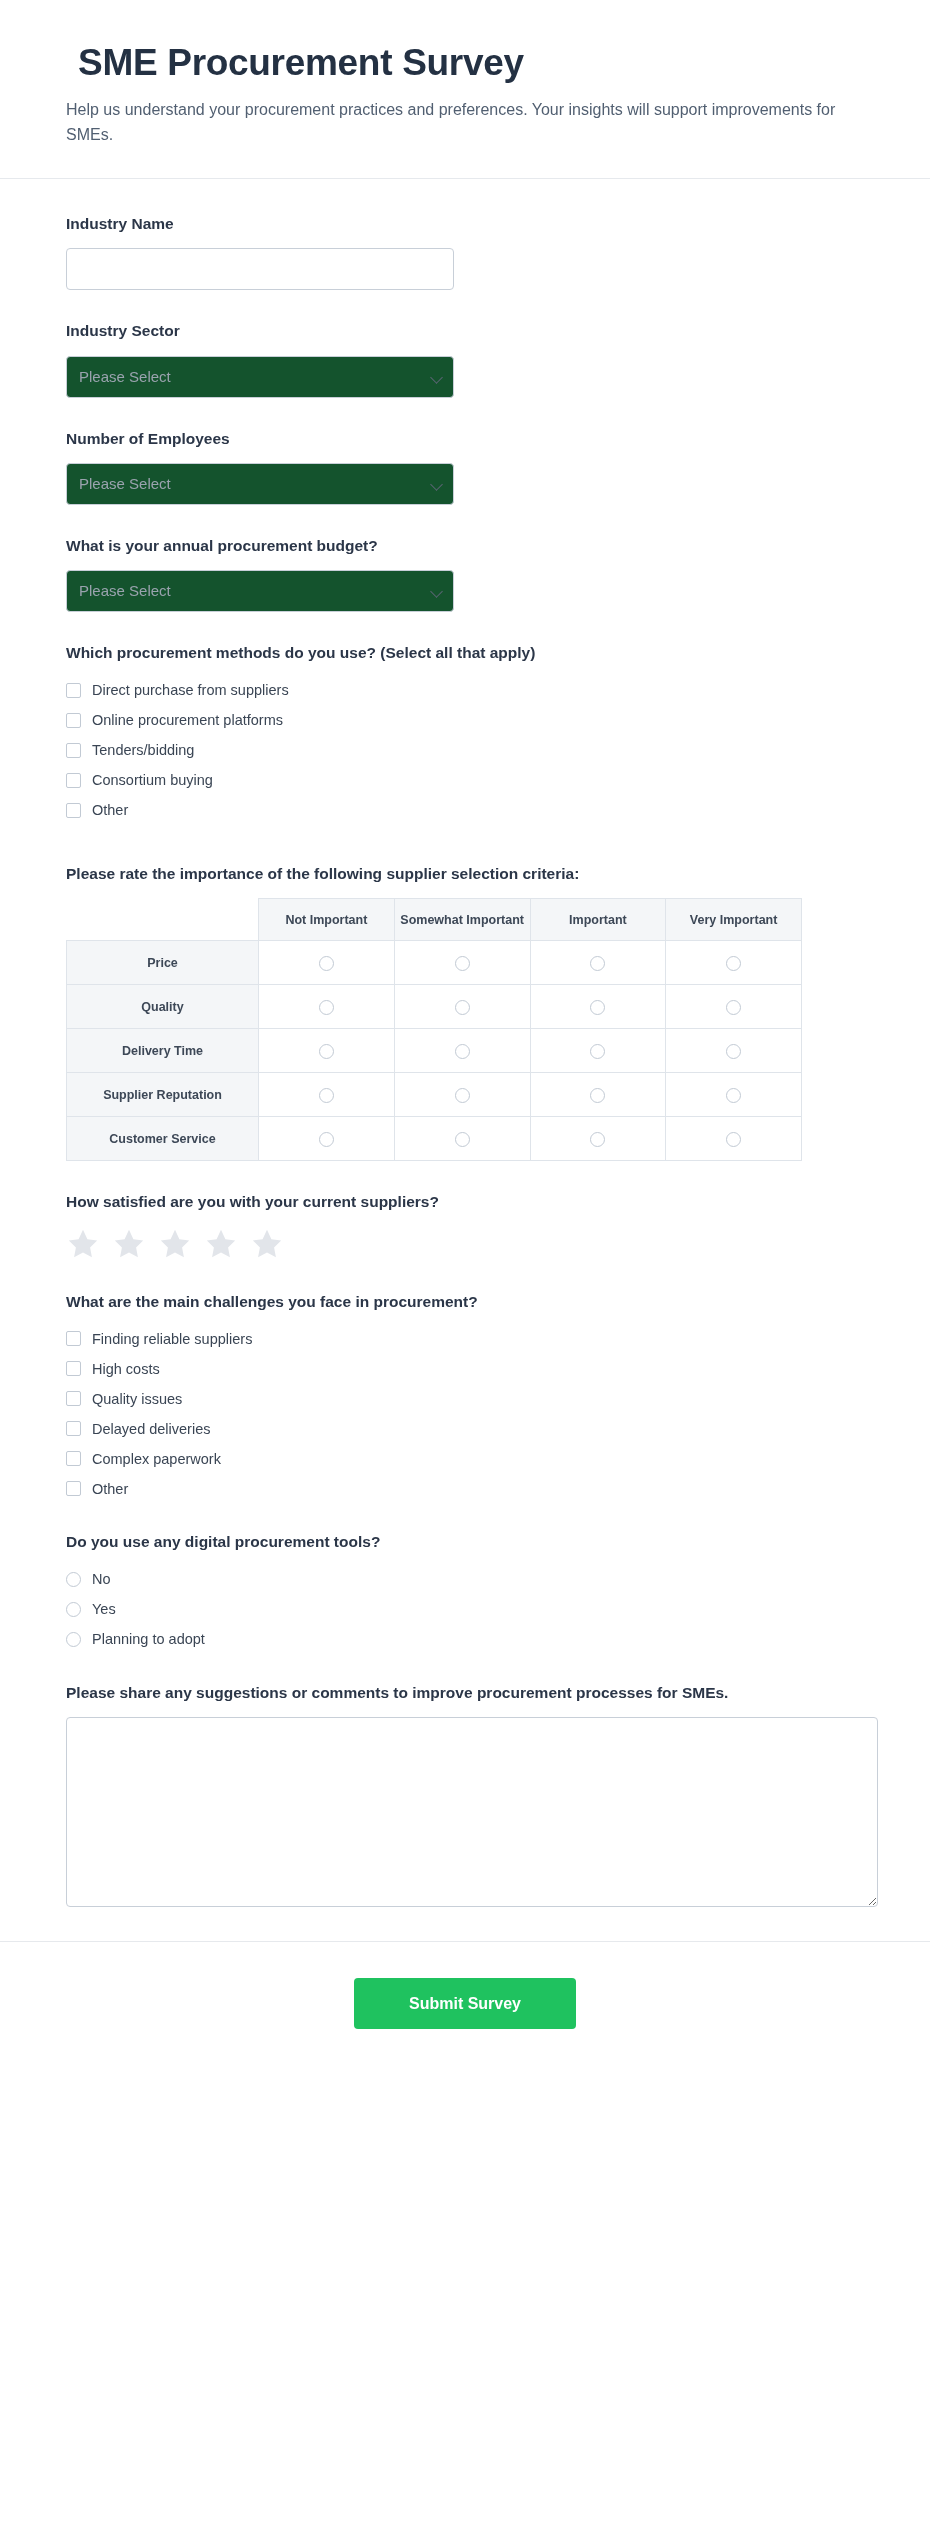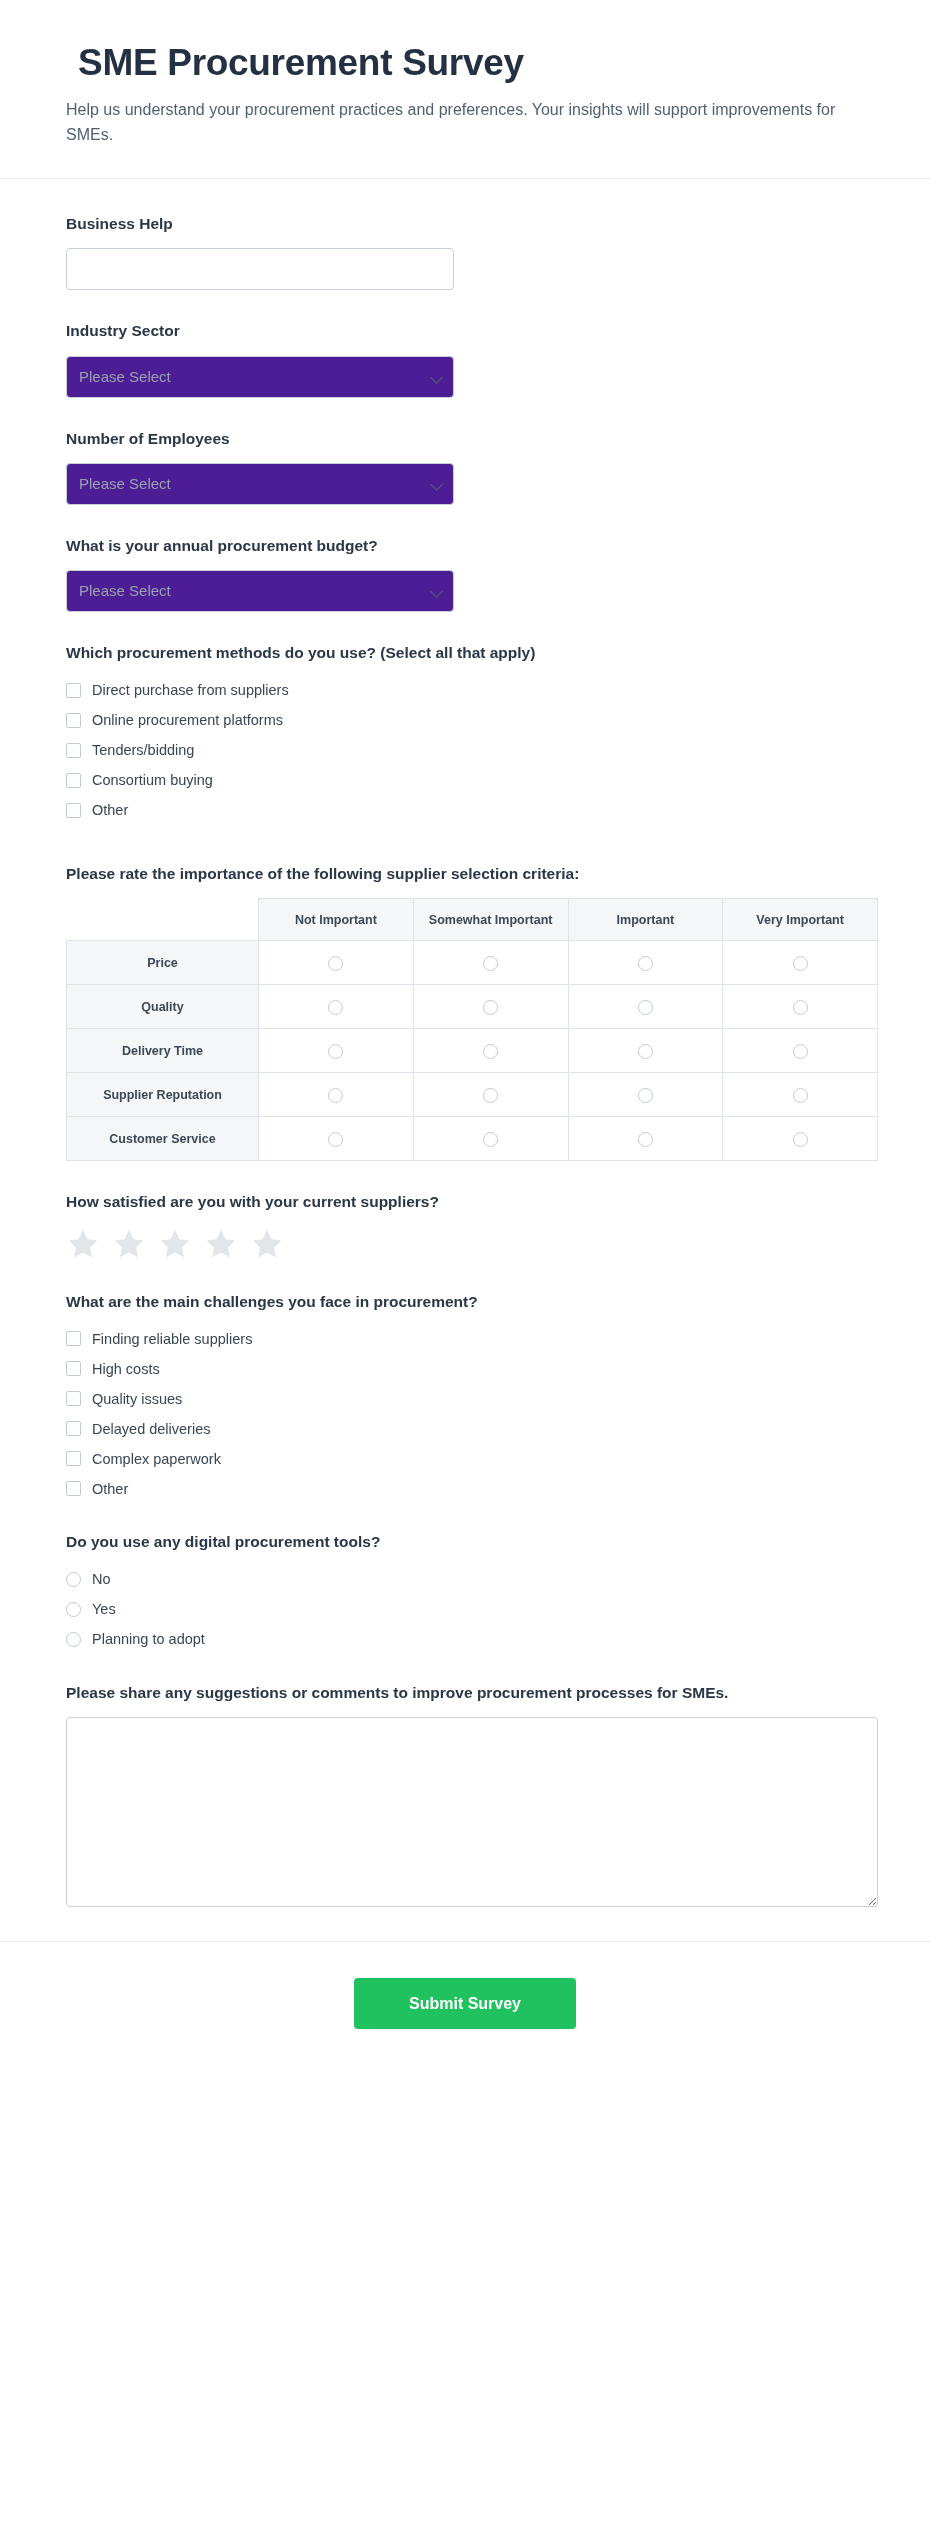--- a/index.html
+++ b/index.html
@@ -68,21 +68,21 @@
   .select-wrap {
     position: relative;
     width: 388px;
     height: 42px;
   }
   .select-box {
     width: 388px;
     height: 42px;
     border: 1px solid #c8cfd8;
     border-radius: 4px;
-    background: #4c1d95;
+    background: #14532d;
     padding: 0 34px 0 12px;
     font-size: 15px;
     line-height: 40px;
     color: #9aa3ae;
     cursor: pointer;
     overflow: hidden;
     white-space: nowrap;
   }
   .chevron {
     position: absolute;
@@ -123,21 +123,21 @@
     flex: 0 0 auto;
   }
   .opt-label {
     font-size: 14.5px;
     color: #3a4554;
   }
   
   .matrix {
     border-collapse: collapse;
     margin-top: 6px;
-    width: 812px;
+    width: 736px;
     table-layout: fixed;
     padding-left: 24px;
   }
   .matrix th, .matrix td {
     border: 1px solid #dfe4ea;
   }
   .matrix thead th {
     background: #f4f6f8;
     font-size: 12.5px;
     font-weight: bold;
@@ -229,21 +229,21 @@
 <div class="page">
 
   <div class="form-header">
     <h1 class="form-title">SME Procurement Survey</h1>
     <p class="form-desc">Help us understand your procurement practices and preferences. Your insights will support improvements for SMEs.</p>
   </div>
 
   <div class="form-body">
 
     <div class="field">
-      <label class="field-label">Business Help</label>
+      <label class="field-label">Industry Name</label>
       <input class="text-input" type="text" placeholder="" style="">
     </div>
 
     <div class="field">
       <label class="field-label">Industry Sector</label>
       <div class="select-wrap">
         <div class="select-box">Please Select</div>
         <span class="chevron"></span>
       </div>
     </div>

